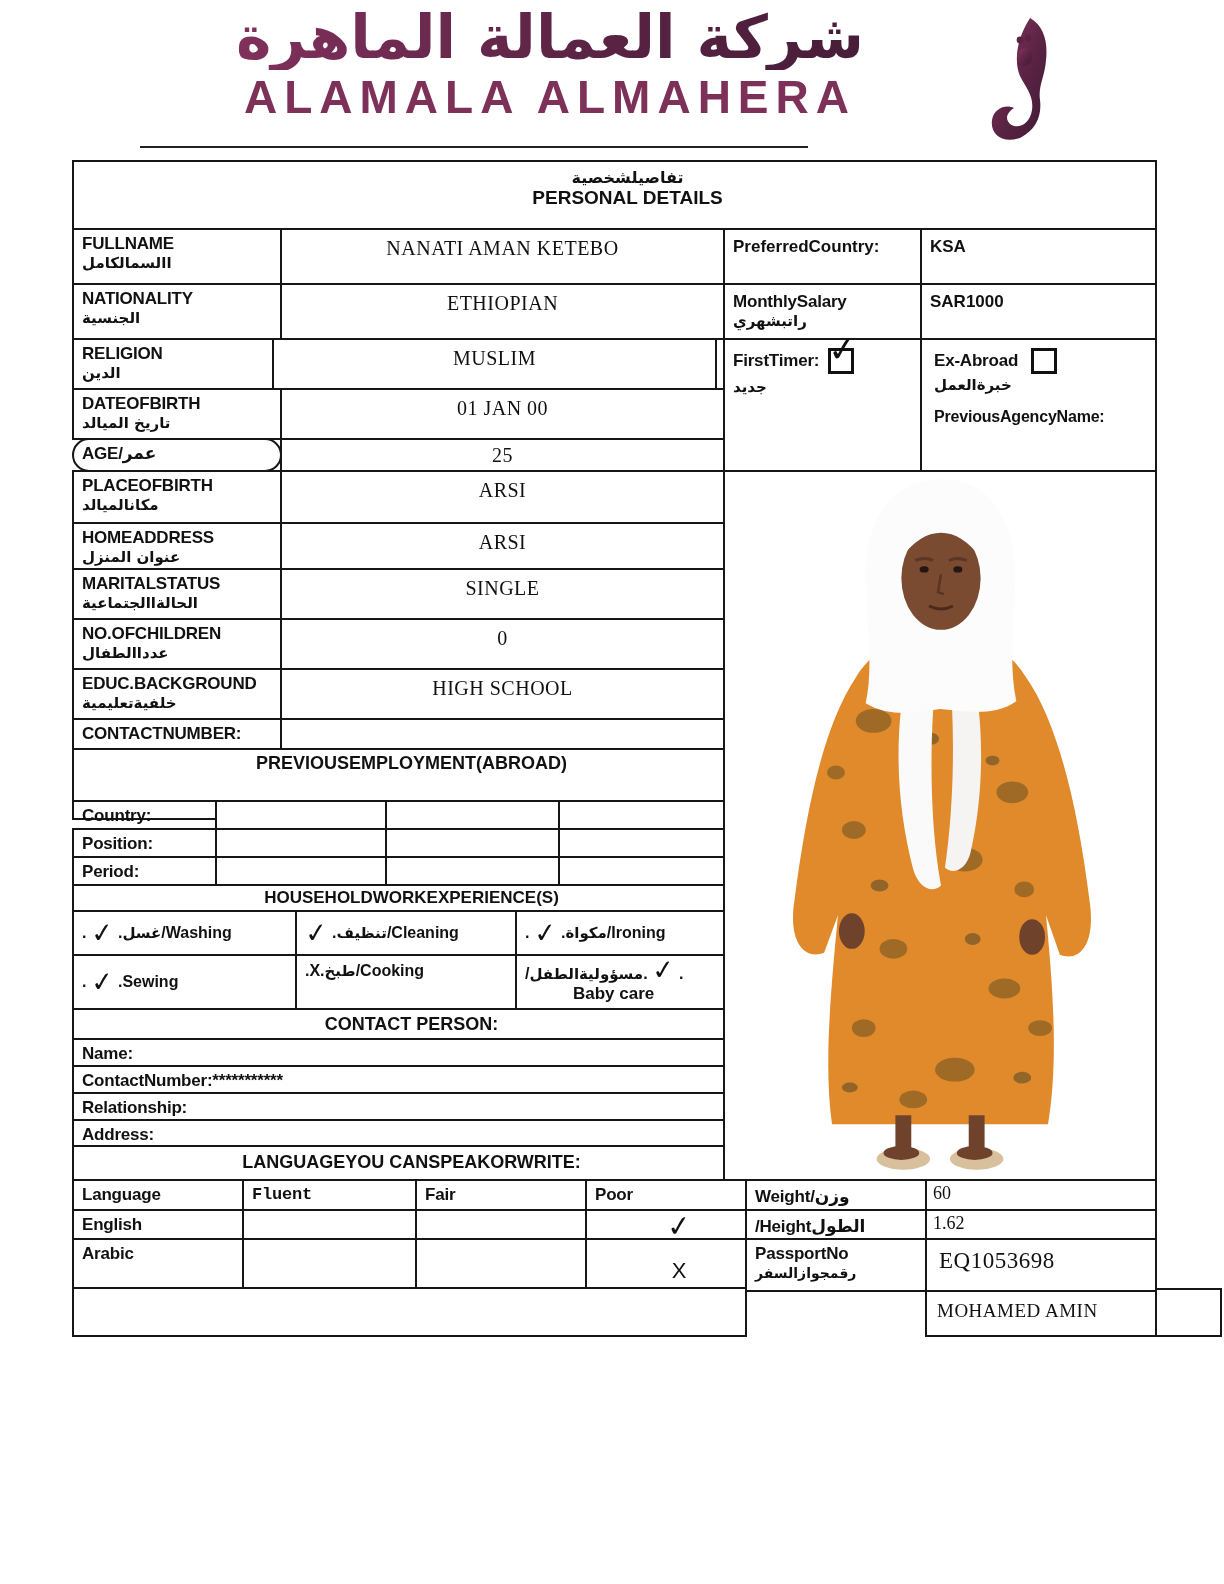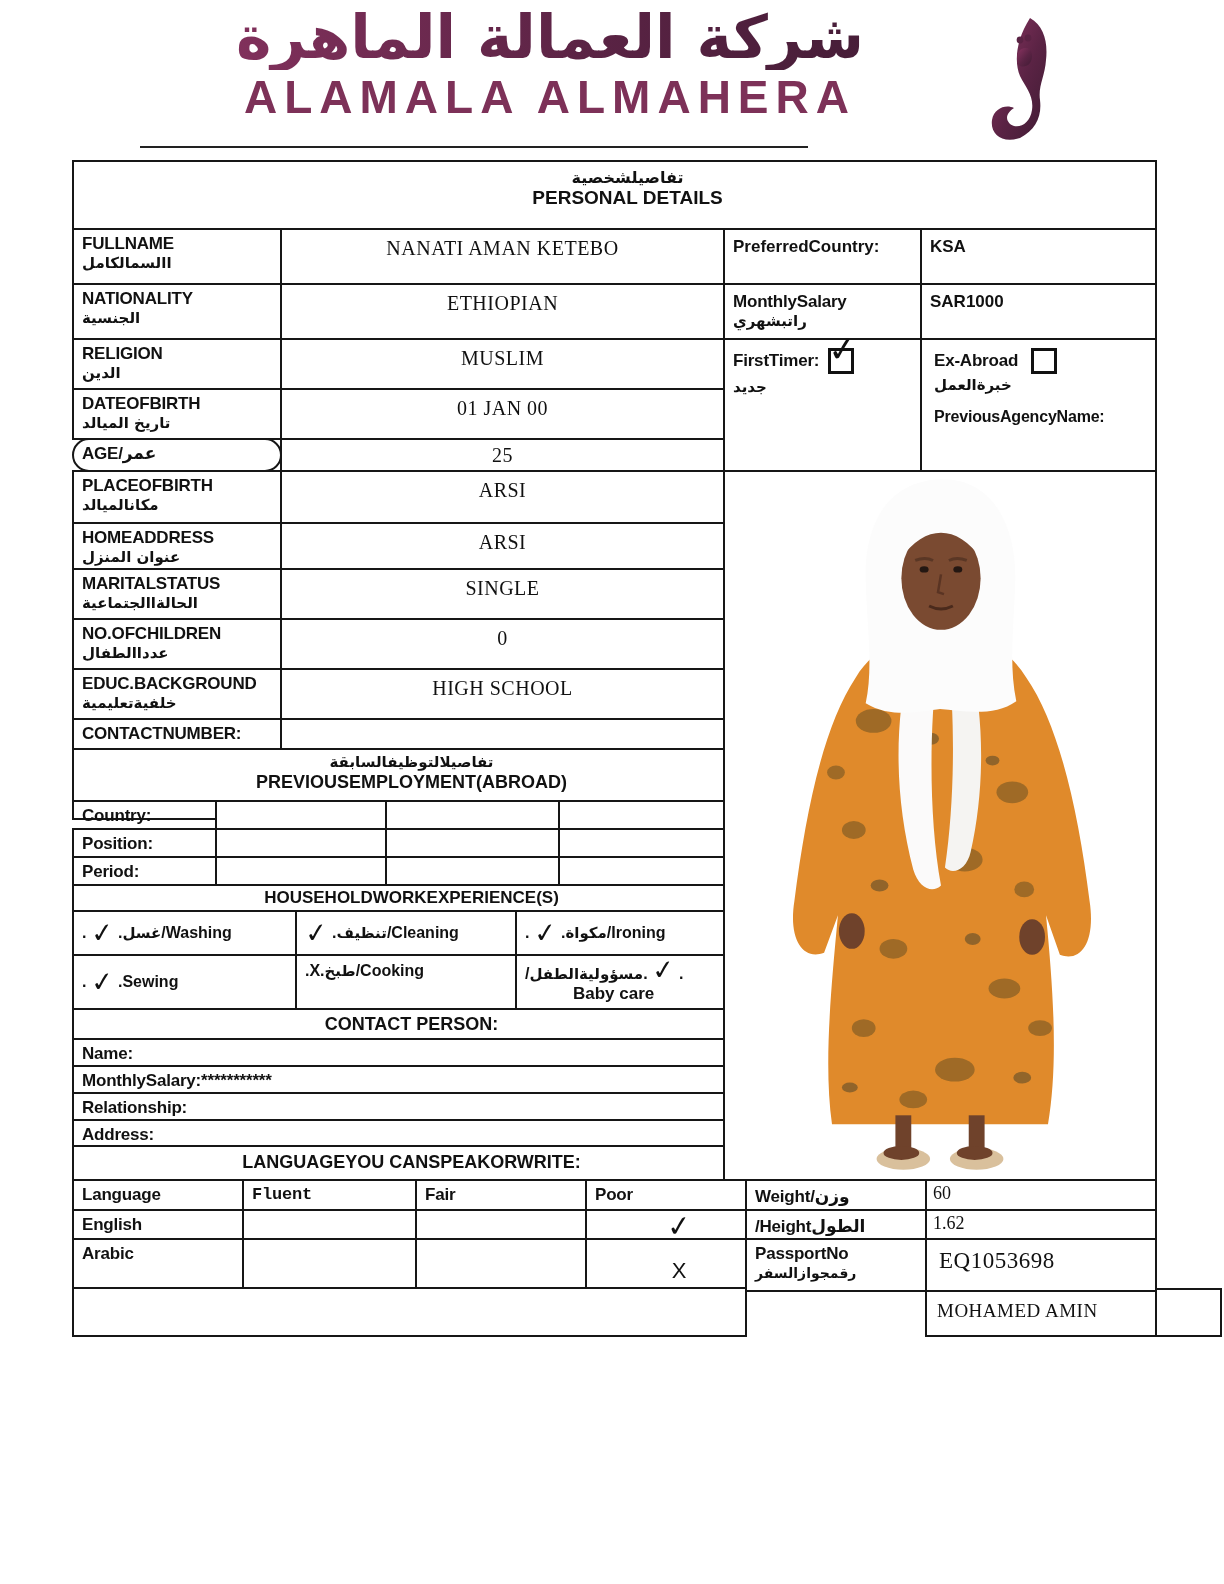--- a/index.html
+++ b/index.html
@@ -73,21 +73,21 @@
   <div class="cell pad" style="left:72px;top:283px;width:210px;height:57px;">
     <div class="lbl">NATIONALITY</div>
     <div class="lblar">الجنسية</div>
   </div>
   <div class="cell val" style="left:280px;top:283px;width:445px;height:57px;">ETHIOPIAN</div>
 
   <div class="cell pad" style="left:72px;top:338px;width:210px;height:52px;">
     <div class="lbl">RELIGION</div>
     <div class="lblar">الدين</div>
   </div>
-  <div class="cell val" style="left:280px;top:338px;width:445px;height:52px;">MUSLIM</div>
+  <div class="cell val" style="left:272px;top:338px;width:445px;height:52px;">MUSLIM</div>
 
   <div class="cell pad" style="left:72px;top:388px;width:210px;height:52px;">
     <div class="lbl">DATEOFBIRTH</div>
     <div class="lblar">تاريخ الميالد</div>
   </div>
   <div class="cell val" style="left:280px;top:388px;width:445px;height:52px;">01 JAN 00</div>
 
   <div class="cell pad" style="left:72px;top:438px;width:210px;height:34px;border-radius:17px;">
     <div class="lbl">AGE/عمر</div>
   </div>
@@ -204,21 +204,20 @@
       <rect x="172" y="648" width="16" height="34" fill="#6f422b"></rect>
       <rect x="246" y="648" width="16" height="34" fill="#6f422b"></rect>
       <ellipse cx="180" cy="692" rx="27" ry="11" fill="#d9c09c"></ellipse>
       <ellipse cx="254" cy="692" rx="27" ry="11" fill="#d9c09c"></ellipse>
       <ellipse cx="178" cy="686" rx="18" ry="7" fill="#6f422b"></ellipse>
       <ellipse cx="252" cy="686" rx="18" ry="7" fill="#6f422b"></ellipse>
     </svg>
   </div>
 
   <div class="cell ctr" style="left:72px;top:748px;width:653px;height:54px;padding-top:3px;">
-    <div class="lblar" style="font-size:15px;">تفاصيلالتوظيفالسابقة</div>
     <div class="hdr" style="font-size:18px;">PREVIOUSEMPLOYMENT(ABROAD)</div>
   </div>
   <div class="cell pad lbl" style="left:72px;top:800px;width:145px;height:20px;">Country:</div>
   <div class="cell" style="left:215px;top:800px;width:172px;height:30px;"></div>
   <div class="cell" style="left:385px;top:800px;width:175px;height:30px;"></div>
   <div class="cell" style="left:558px;top:800px;width:167px;height:30px;"></div>
   <div class="cell pad lbl" style="left:72px;top:828px;width:145px;height:30px;">Position:</div>
   <div class="cell" style="left:215px;top:828px;width:172px;height:30px;"></div>
   <div class="cell" style="left:385px;top:828px;width:175px;height:30px;"></div>
   <div class="cell" style="left:558px;top:828px;width:167px;height:30px;"></div>
@@ -266,21 +265,21 @@
     <div>
       <span class="seg">/</span><span class="lblar seg">مسؤوليةالطفل</span><span class="seg">. </span><span class="chk">✓</span><span class="seg"> .</span>
     </div>
     <div style="padding-left:48px;font-size:17px;">Baby care</div>
   </div>
 
   <div class="cell ctr" style="left:72px;top:1008px;width:653px;height:32px;padding-top:4px;">
     <span class="hdr" style="font-size:18px;">CONTACT PERSON:</span>
   </div>
   <div class="cell pad lbl" style="left:72px;top:1038px;width:653px;height:29px;">Name:</div>
-  <div class="cell pad lbl" style="left:72px;top:1065px;width:653px;height:29px;">MonthlySalary:***********</div>
+  <div class="cell pad lbl" style="left:72px;top:1065px;width:653px;height:29px;">ContactNumber:***********</div>
   <div class="cell pad lbl" style="left:72px;top:1092px;width:653px;height:29px;">Relationship:</div>
   <div class="cell pad lbl" style="left:72px;top:1119px;width:653px;height:28px;">Address:</div>
 
   <div class="cell ctr" style="left:72px;top:1145px;width:653px;height:36px;padding-top:5px;">
     <span class="hdr" style="font-size:18px;">LANGUAGEYOU CANSPEAKORWRITE:</span>
   </div>
   <div class="cell pad lbl" style="left:72px;top:1179px;width:172px;height:32px;">Language</div>
   <div class="cell pad lbl" style="left:242px;top:1179px;width:175px;height:32px;font-family:Liberation Mono, monospace;">Fluent</div>
   <div class="cell pad lbl" style="left:415px;top:1179px;width:172px;height:32px;">Fair</div>
   <div class="cell pad lbl" style="left:585px;top:1179px;width:162px;height:32px;">Poor</div>

